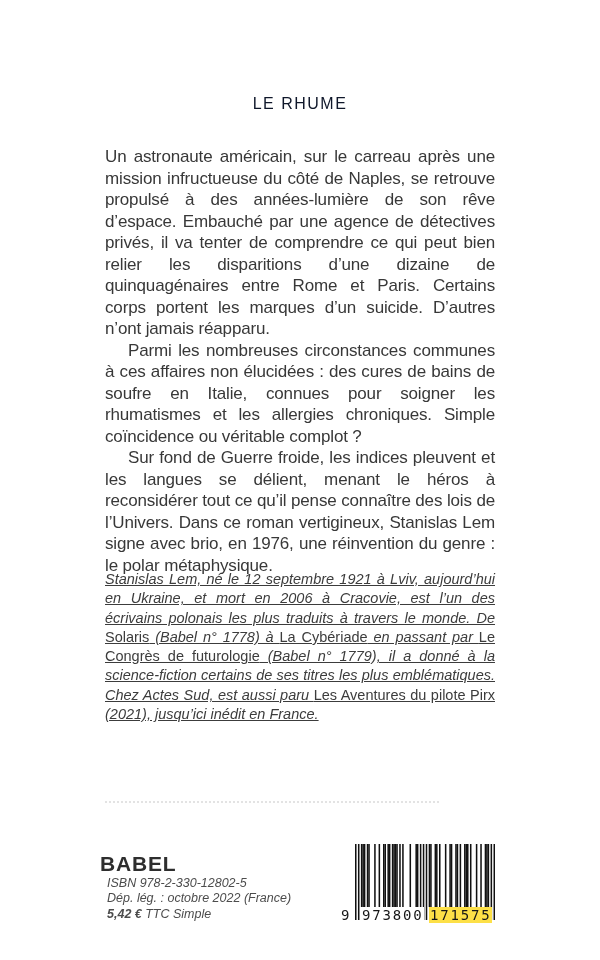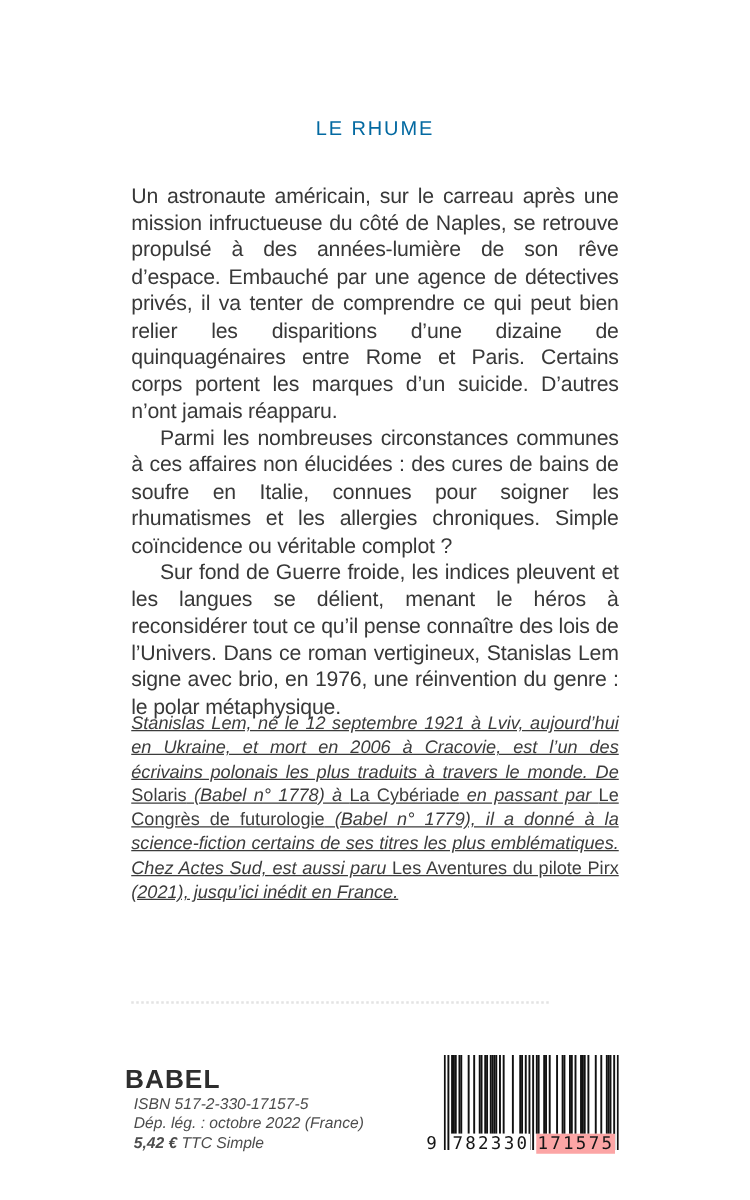--- a/index.html
+++ b/index.html
@@ -4,21 +4,21 @@
 <style>
   html,body { margin:0; padding:0; background:#ffffff; }
   .page {
     position:relative; width:600px; height:960px; margin:0 auto;
     background:#ffffff; overflow:hidden;
     font-family:"Liberation Sans", sans-serif; color:#383838;
   }
   .title {
     position:absolute; top:95px; left:0; width:100%;
     text-align:center; font-size:16px; font-weight:normal;
-    letter-spacing:1.5px; color:#0369a1; margin:0;
+    letter-spacing:1.5px; color:#0f172a; margin:0;
   }
   .synopsis {
     position:absolute; top:146px; left:105px; width:390px;
     font-size:17px; line-height:21.5px; letter-spacing:-0.15px;
     text-align:justify; color:#383838;
   }
   .synopsis p { margin:0; }
   .synopsis p.indent { text-indent:23px; }
   .bio {
     position:absolute; top:570px; left:105px; width:390px;
@@ -48,21 +48,21 @@
   }
   .barcode svg { position:absolute; top:0; left:0; width:140px; height:78px; fill:#111; }
   .bc-digits {
     position:absolute; left:0; bottom:-1px; width:100%; height:17px;
     font-family:"DejaVu Sans Mono", monospace; font-size:14px;
     letter-spacing:1.8px; color:#161616;
   }
   .bc-digits span { position:absolute; bottom:0; }
   .bc-first { left:-14px; }
   .bc-g1 { left:6px;  background:#ffffff; padding:0 1px; }
-  .bc-g2 { left:74px; background:#fca5a5; padding:0 1px; }
+  .bc-g2 { left:74px; background:#fde047; padding:0 1px; }
 </style>
 </head>
 <body>
 
 <div class="page">
 
   <h1 class="title">LE RHUME</h1>
 
   <div class="synopsis">
     <p>Un astronaute américain, sur le carreau après une mission infructueuse du côté de Naples, se retrouve propulsé à des années-lumière de son rêve d’espace. Embauché par une agence de détectives privés, il va tenter de comprendre ce qui peut bien relier les disparitions d’une dizaine de quinquagénaires entre Rome et Paris. Certains corps portent les marques d’un suicide. D’autres n’ont jamais réapparu.</p>
@@ -71,21 +71,21 @@
   </div>
 
   <div class="bio"><span>Stanislas Lem, né le 12 septembre 1921 à Lviv, aujourd’hui en Ukraine, et mort en 2006 à Cracovie, est l’un des écrivains polonais les plus traduits à travers le monde. De </span><span class="rm">Solaris</span><span> (Babel n° 1778) à </span><span class="rm">La Cybériade</span><span> en passant par </span><span class="rm">Le Congrès de futurologie</span><span> (Babel n° 1779), il a donné à la science-fiction certains de ses titres les plus emblématiques. Chez Actes Sud, est aussi paru </span><span class="rm">Les Aventures du pilote Pirx</span><span> (2021), jusqu’ici inédit en France.</span></div>
 
   <div class="dotted-divider"></div>
 
 
   <div class="publisher">BABEL</div>
 
   <div class="isbn-block">
-    <div>ISBN 517-2-330-17157-5</div>
+    <div>ISBN 978-2-330-12802-5</div>
     <div>Dép. lég.&nbsp;: octobre 2022 (France)</div>
     <div><span class="b">5,42 €</span><span> TTC Simple</span></div>
   </div>
 
   <div class="barcode">
     <svg viewBox="0 0 140 78" preserveAspectRatio="none">
         <rect x="0.00" y="0" width="1.53" height="76"></rect>
         <rect x="2.95" y="0" width="1.53" height="76"></rect>
         <rect x="5.89" y="0" width="1.53" height="63"></rect>
         <rect x="7.37" y="0" width="1.53" height="63"></rect>
@@ -128,18 +128,18 @@
         <rect x="120.84" y="0" width="1.53" height="63"></rect>
         <rect x="125.26" y="0" width="1.53" height="63"></rect>
         <rect x="129.68" y="0" width="1.53" height="63"></rect>
         <rect x="131.16" y="0" width="1.53" height="63"></rect>
         <rect x="132.63" y="0" width="1.53" height="63"></rect>
         <rect x="135.58" y="0" width="1.53" height="76"></rect>
         <rect x="138.53" y="0" width="1.53" height="76"></rect>
       </svg>
     <div class="bc-digits">
       <span class="bc-first">9</span>
-      <span class="bc-g1">782330</span>
+      <span class="bc-g1">973800</span>
       <span class="bc-g2">171575</span>
     </div>
   </div>
 
 </div>
 
 </body></html>

